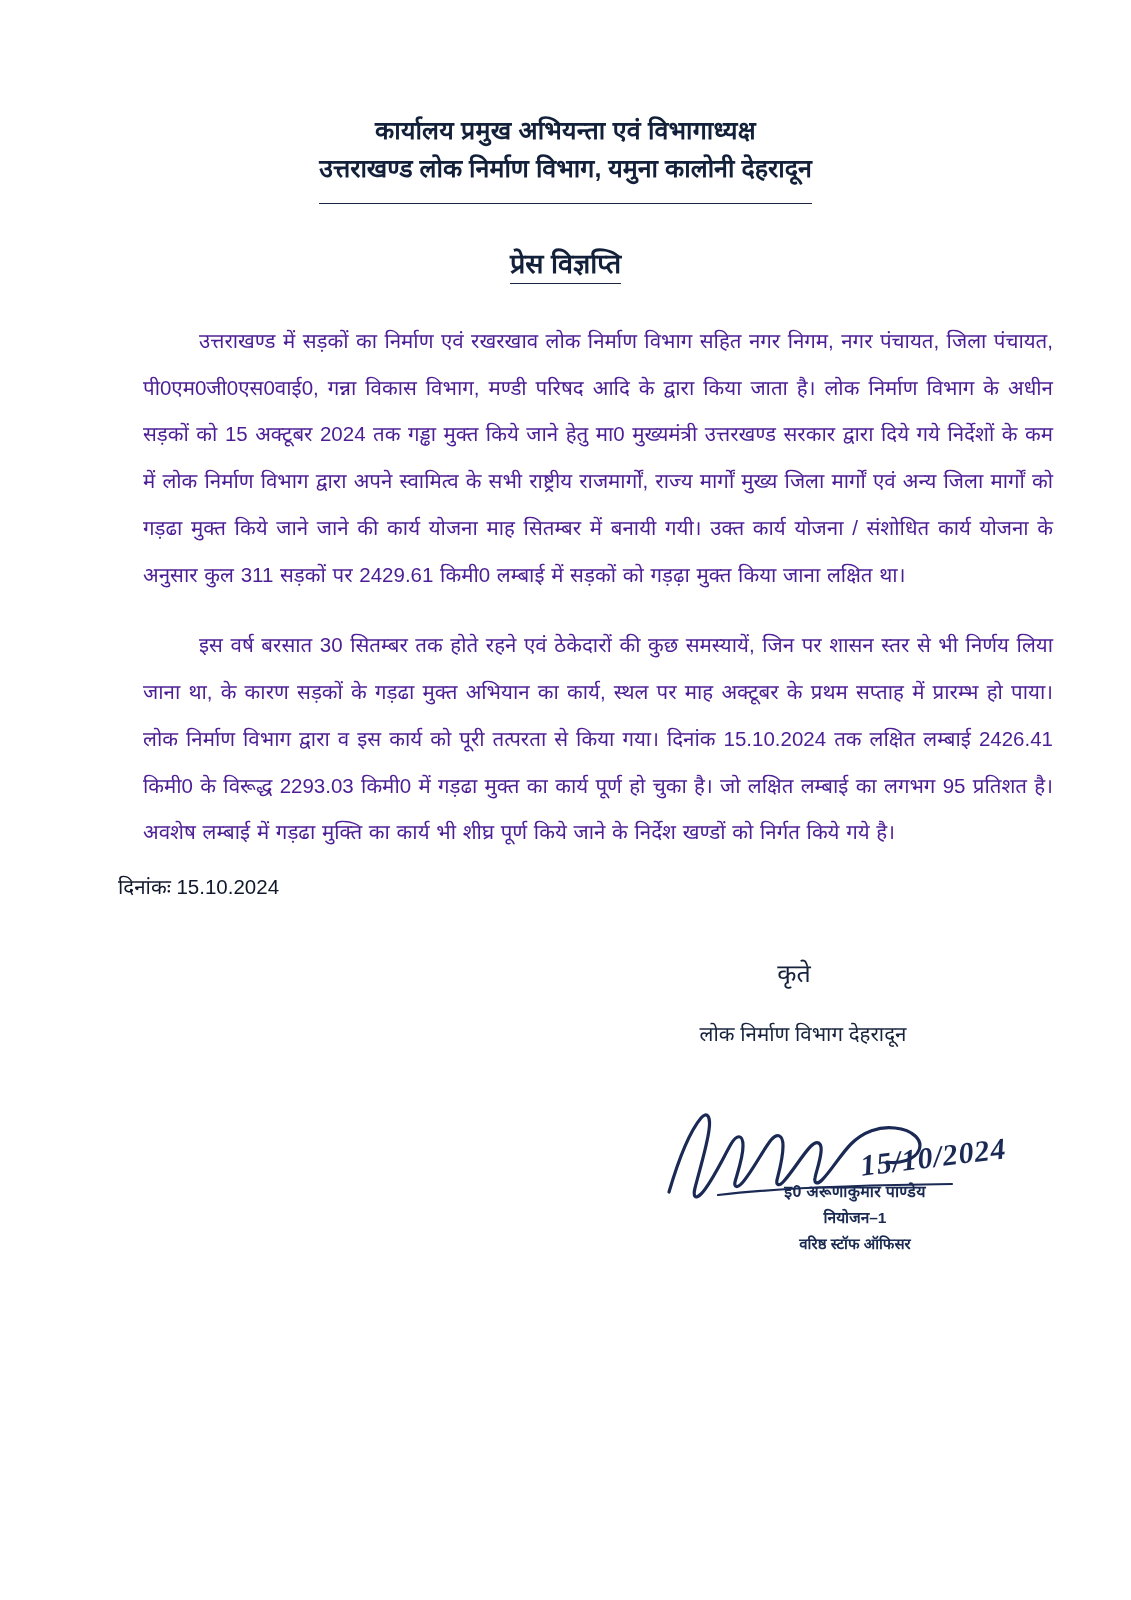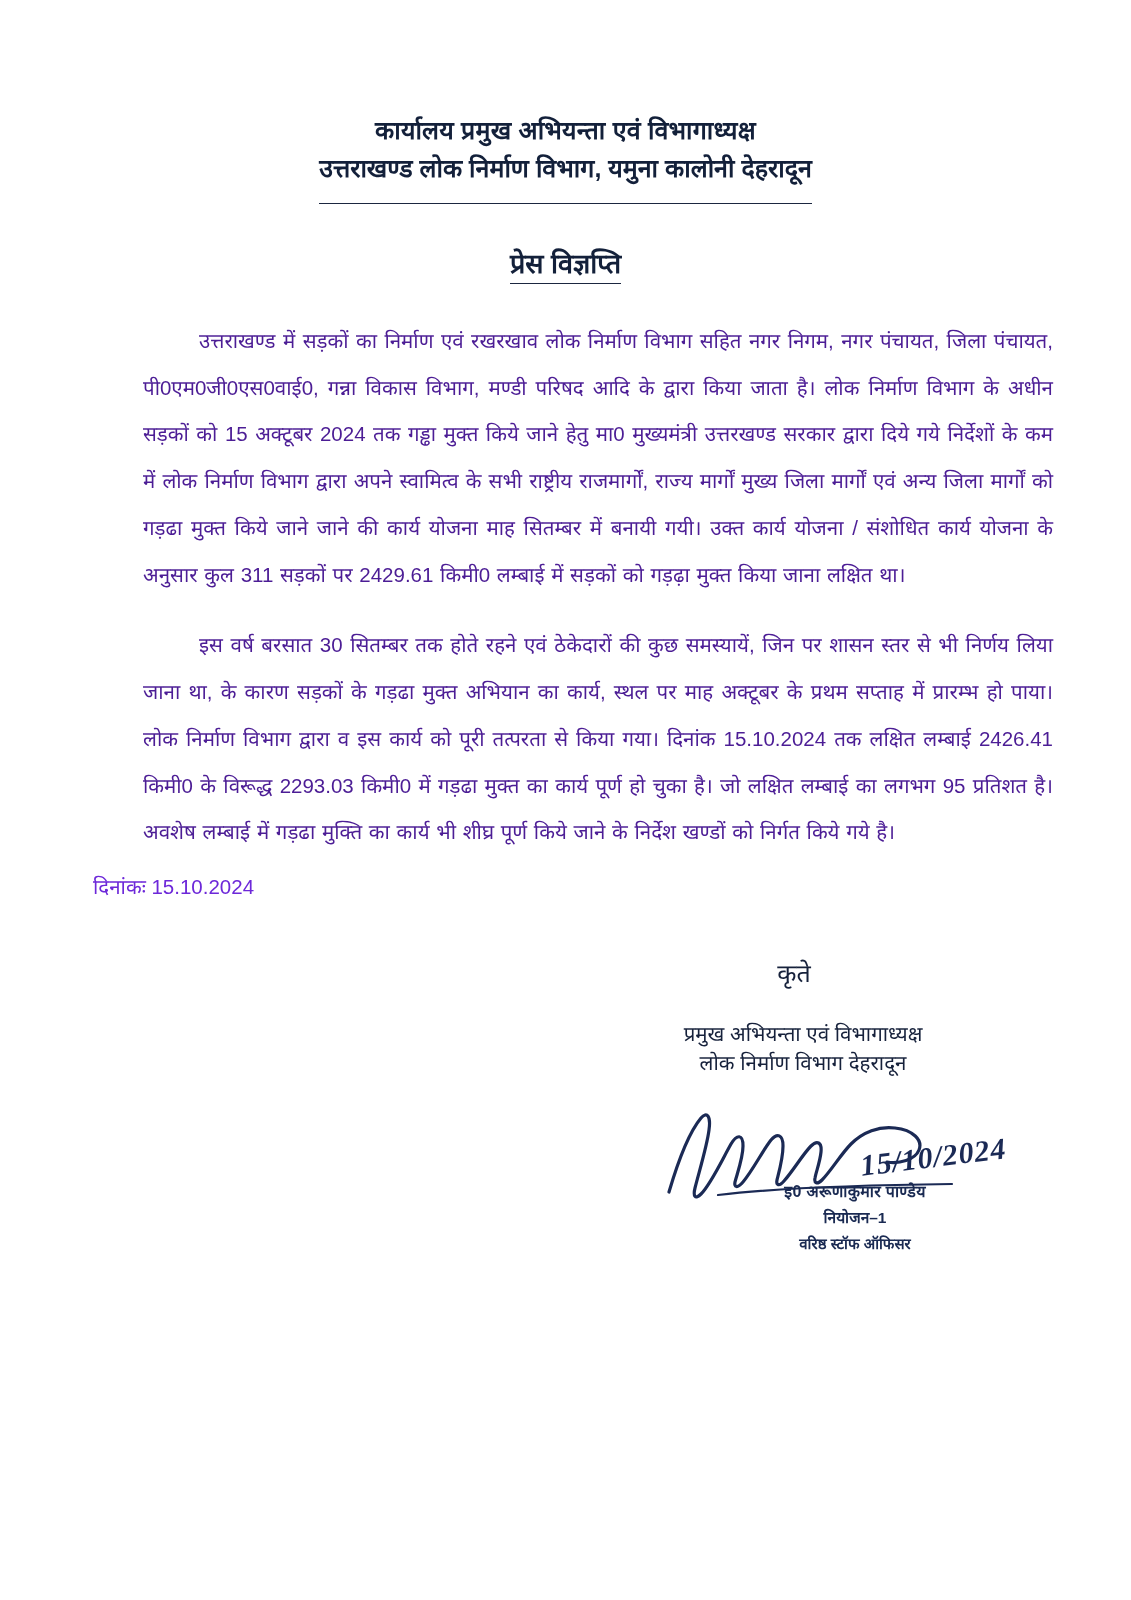--- a/index.html
+++ b/index.html
@@ -68,23 +68,23 @@
     color: #4c1d95;
     margin: 0 0 6px 0;
     text-indent: 56px;
     word-spacing: 1px;
   }
   p.para.second {
     margin-top: 24px;
   }
 
   .date-line {
-    margin: 16px 0 0 93px;
+    margin: 16px 0 0 118px;
     font-size: 20.5px;
-    color: #6d28d9;
+    color: #0f172a;
   }
 
   .sign-block {
     position: absolute;
     right: 118px;
     top: 955px;
     text-align: center;
     width: 420px;
   }
   .sign-block .krite {
@@ -168,21 +168,20 @@
 
   <div class="body-wrap">
     <p class="para first">उत्तराखण्ड में सड़कों का निर्माण एवं रखरखाव लोक निर्माण विभाग सहित नगर निगम, नगर पंचायत, जिला पंचायत, पी0एम0जी0एस0वाई0, गन्ना विकास विभाग, मण्डी परिषद आदि के द्वारा किया जाता है। लोक निर्माण विभाग के अधीन सड़कों को 15 अक्टूबर 2024 तक गड्ढा मुक्त किये जाने हेतु मा0 मुख्यमंत्री उत्तरखण्ड सरकार द्वारा दिये गये निर्देशों के कम में लोक निर्माण विभाग द्वारा अपने स्वामित्व के सभी राष्ट्रीय राजमार्गों, राज्य मार्गों मुख्य जिला मार्गों एवं अन्य जिला मार्गों को गड़ढा मुक्त किये जाने जाने की कार्य योजना माह सितम्बर में बनायी गयी। उक्त कार्य योजना / संशोधित कार्य योजना के अनुसार कुल 311 सड़कों पर 2429.61 किमी0 लम्बाई में सड़कों को गड़ढ़ा मुक्त किया जाना लक्षित था।</p>
     <p class="para second">इस वर्ष बरसात 30 सितम्बर तक होते रहने एवं ठेकेदारों की कुछ समस्यायें, जिन पर शासन स्तर से भी निर्णय लिया जाना था, के कारण सड़कों के गड़ढा मुक्त अभियान का कार्य, स्थल पर माह अक्टूबर के प्रथम सप्ताह में प्रारम्भ हो पाया। लोक निर्माण विभाग द्वारा व इस कार्य को पूरी तत्परता से किया गया। दिनांक 15.10.2024 तक लक्षित लम्बाई 2426.41 किमी0 के विरूद्ध 2293.03 किमी0 में गड़ढा मुक्त का कार्य पूर्ण हो चुका है। जो लक्षित लम्बाई का लगभग 95 प्रतिशत है। अवशेष लम्बाई में गड़ढा मुक्ति का कार्य भी शीघ्र पूर्ण किये जाने के निर्देश खण्डों को निर्गत किये गये है।</p>
   </div>
 
   <div class="date-line">दिनांकः 15.10.2024</div>
 
   <div class="sign-block">
     <div class="krite">कृते</div>
-    <div class="desig1">प्रमुख अभियन्ता एवं विभागाध्यक्ष</div>
     <div class="desig2">लोक निर्माण विभाग देहरादून</div>
   </div>
 
   <svg class="signature" viewBox="0 0 330 130">
     <path d="M18,104 C28,70 40,42 50,30 C56,23 60,28 58,42 C56,58 48,84 44,100 C42,108 44,112 50,106 C60,96 72,70 80,56 C86,46 92,46 92,58 C92,70 86,86 84,94 C83,99 86,101 92,94 C102,82 112,62 120,52 C126,45 132,46 132,58 C132,70 128,84 126,92 C125,97 128,99 133,93 C142,83 152,66 160,58 C166,52 171,54 170,64 C169,74 165,84 164,90 C163,95 166,97 171,92 C180,83 190,66 200,56 C212,44 228,38 244,40 C262,42 272,52 268,62 C264,72 248,76 236,74" fill="none" stroke="#1b2a55" stroke-width="3.2" stroke-linecap="round" stroke-linejoin="round"></path>
   </svg>
 
   <svg class="stamp-line" viewBox="0 0 238 16">
     <path d="M2,13 C60,6 150,3 236,2" fill="none" stroke="#1b2a55" stroke-width="2.2" stroke-linecap="round"></path>
   </svg>

